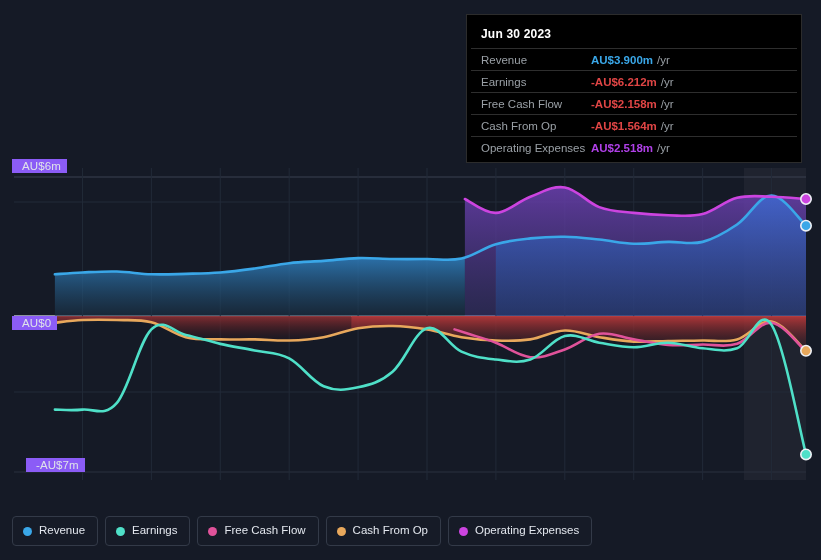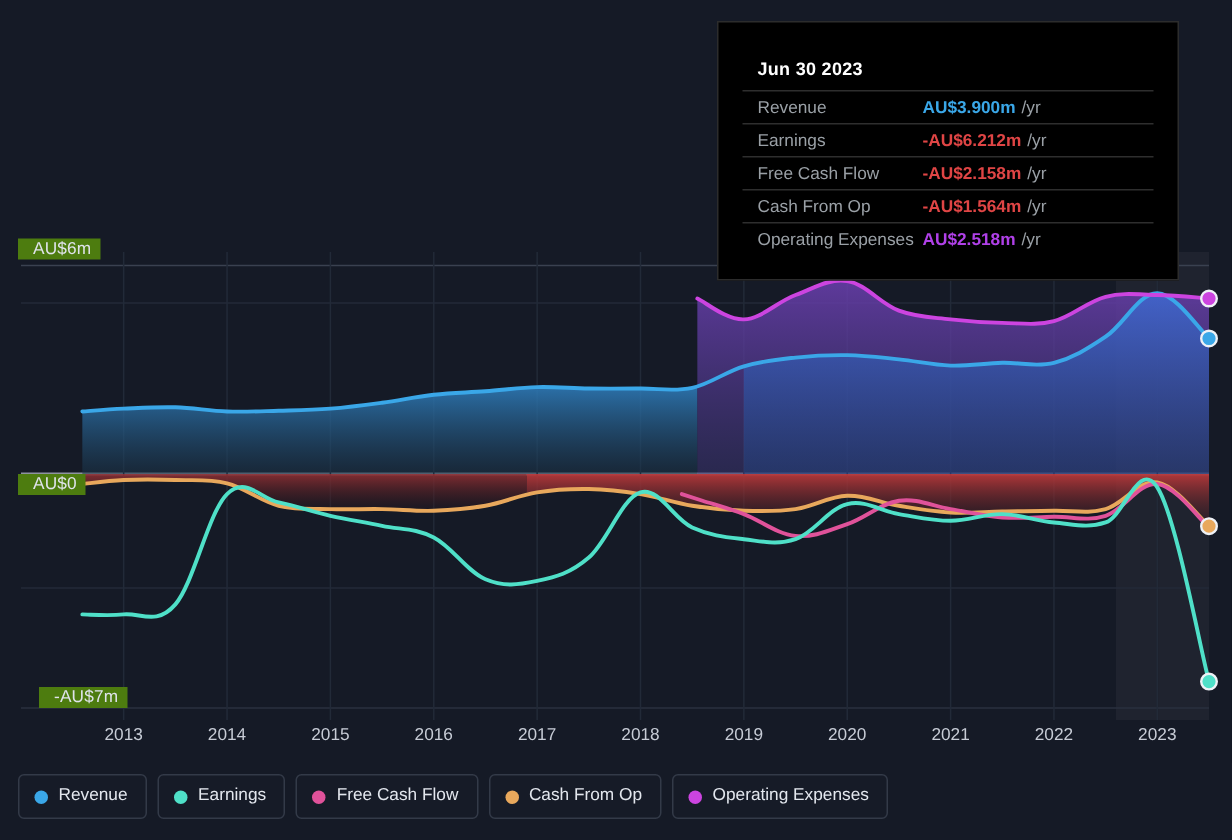--- a/index.html
+++ b/index.html
@@ -28,21 +28,21 @@
     width: 821px;
     height: 480px;
   }
   .plot-svg { display: block; }
 
   
   .y-label {
     position: absolute;
     font-size: 11.5px;
     color: #dfe3ea;
-    background: #4d7c0f;
+    background: #8b5cf6;
     padding: 1px 6px 1px 10px;
     letter-spacing: .1px;
     white-space: nowrap;
     z-index: 4;
   }
   .y-label.top   { left: 12px; top: 159px; }
   .y-label.zero  { left: 12px; top: 296px; margin-top: 20px; }
   .y-label.bot   { left: 26px; top: 458px; }
 
   
@@ -89,27 +89,26 @@
     font-size: 11.5px;
     color: #e3e7ee;
     white-space: nowrap;
     line-height: 1;
   }
 
   
   .tooltip {
     position: absolute;
     left: 466px; top: 14px;
-    width: 308px;
+    width: 336px;
     background: #000000;
     border: 1px solid #2c2c2c;
     z-index: 10;
-    padding: 16px;
+    padding: 4px;
     box-sizing: border-box;
-    margin-left: 12px;
   }
   .tt-title {
     font-size: 12px;
     color: #ffffff;
     padding: 8px 10px 7px 10px;
     font-weight: bold;
     letter-spacing: .2px;
   }
   .tt-row {
     display: flex;
@@ -213,33 +212,20 @@
           <circle cx="806" cy="350.7657142857143" r="5.2" fill="#e8a85c" stroke="#eef1f6" stroke-width="1.6"></circle>
           <circle cx="806" cy="454.39428571428573" r="5.2" fill="#4fe0c8" stroke="#eef1f6" stroke-width="1.6"></circle>
         </g>
       </svg>
   </div>
 
   <div class="y-label top">AU$6m</div>
   <div class="y-label zero">AU$0</div>
   <div class="y-label bot">-AU$7m</div>
 
-  <div class="x-axis" id="x-axis">
-      <div class="x-tick" style="left: 82.4545px;">2013</div>
-      <div class="x-tick" style="left: 151.364px;">2014</div>
-      <div class="x-tick" style="left: 220.273px;">2015</div>
-      <div class="x-tick" style="left: 289.182px;">2016</div>
-      <div class="x-tick" style="left: 358.091px;">2017</div>
-      <div class="x-tick" style="left: 427px;">2018</div>
-      <div class="x-tick" style="left: 495.909px;">2019</div>
-      <div class="x-tick" style="left: 564.818px;">2020</div>
-      <div class="x-tick" style="left: 633.727px;">2021</div>
-      <div class="x-tick" style="left: 702.636px;">2022</div>
-      <div class="x-tick" style="left: 771.545px;">2023</div>
-    </div>
 
   <div class="legend" id="legend">
       <div class="legend-item">
         <span class="legend-dot" style="background: rgb(58, 167, 232);"></span>
         <span class="legend-label">Revenue</span>
       </div>
       <div class="legend-item">
         <span class="legend-dot" style="background: rgb(79, 224, 200);"></span>
         <span class="legend-label">Earnings</span>
       </div>

